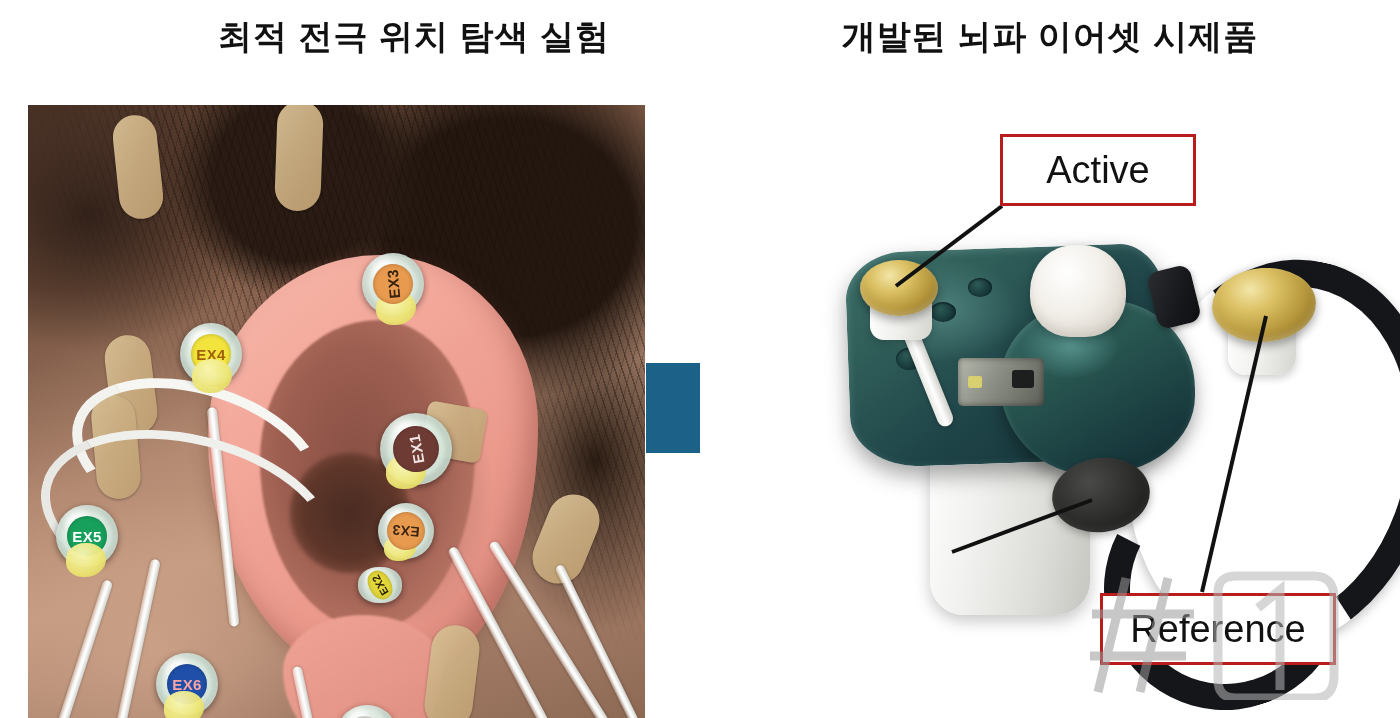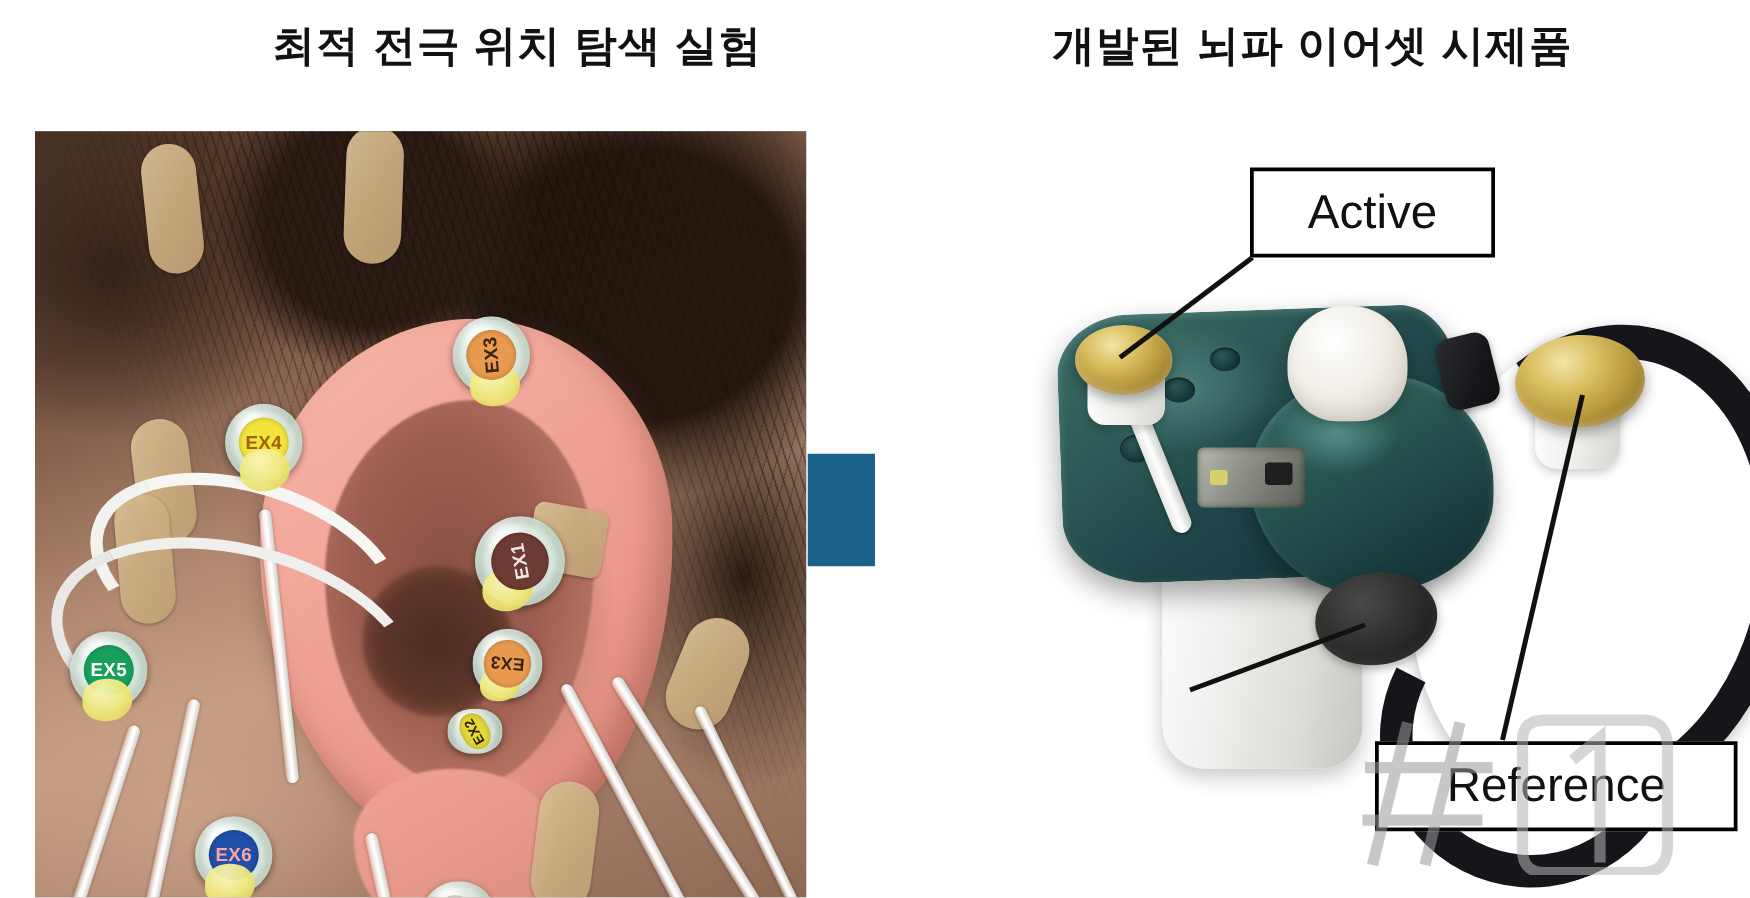--- a/index.html
+++ b/index.html
@@ -295,34 +295,34 @@
   }
   .pcb .led {
     position: absolute; left: 10px; top: 18px;
     width: 14px; height: 12px; border-radius: 2px;
     background: #d8cf6e;
   }
 
   
   .callout {
     position: absolute;
-    border: 3px solid #000000;
+    border: 3px solid #b91c1c;
     background: #ffffff;
     color: #111111;
     font-size: 38px;
     font-weight: 400;
     display: flex;
     align-items: center;
     justify-content: center;
     box-sizing: border-box;
     z-index: 6;
   }
   #label-active    { left: 300px; top: 34px;  width: 196px; height: 72px; }
   #label-ground    { left: 143px; top: 456px; width: 206px; height: 72px; }
-  #label-reference { left: 400px; top: 493px; width: 290px; height: 72px; }
+  #label-reference { left: 400px; top: 493px; width: 236px; height: 72px; }
 
   
   #watermark {
     position: absolute;
     left: 390px;
     top: 470px;
     width: 300px;
     height: 130px;
     z-index: 7;
     pointer-events: none;

